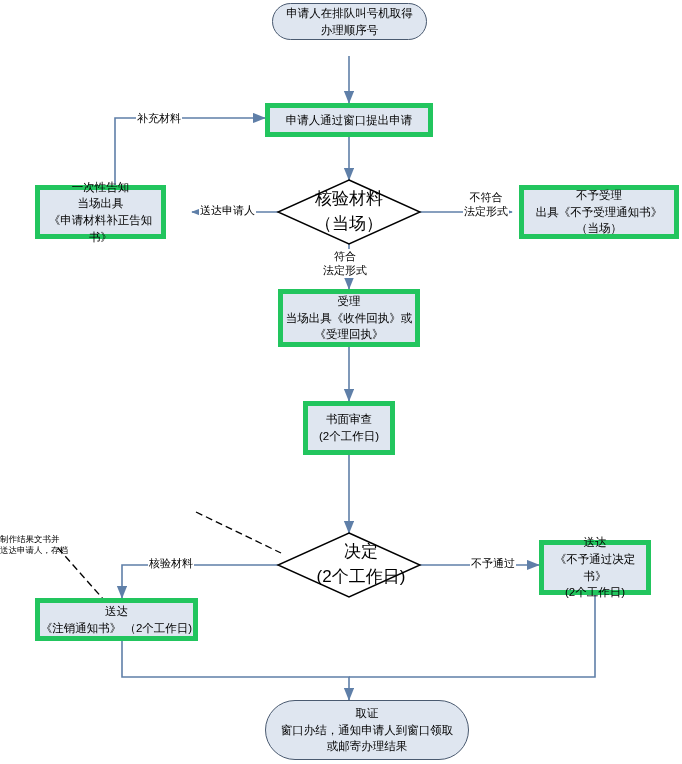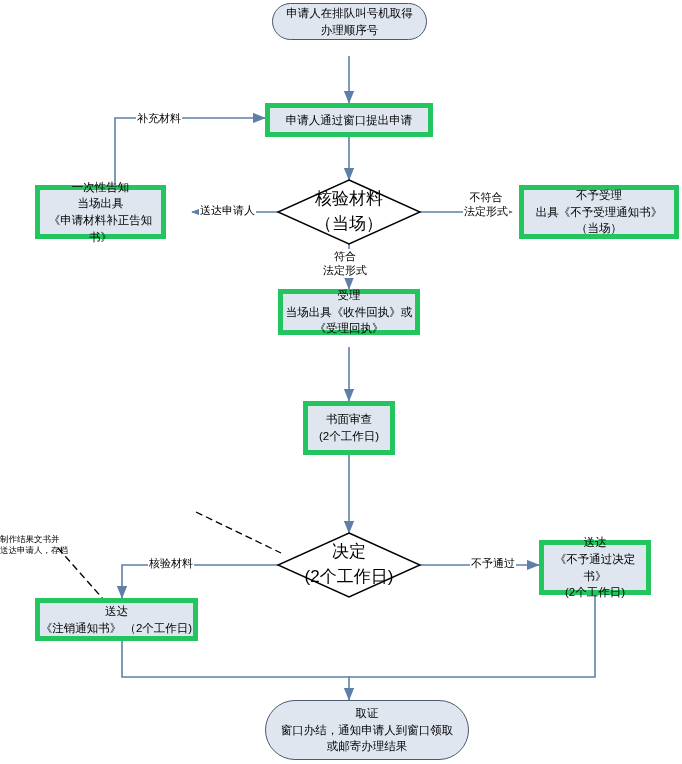--- a/index.html
+++ b/index.html
@@ -144,32 +144,32 @@
 当场出具
 《申请材料补正告知书》</span>
   </div>
 
   <div class="node box" style="left:519px; top:185px; width:160px; height:54px;">
     <span>不予受理
 出具《不予受理通知书》
 （当场）</span>
   </div>
 
-  <div class="node box" style="left:278px; top:289px; width:142px; height:46px;">
+  <div class="node box" style="left:278px; top:289px; width:142px; height:58px;">
     <span>受理
 当场出具《收件回执》或
 《受理回执》</span>
   </div>
 
   <div class="node box" style="left:303px; top:401px; width:92px; height:54px;">
     <span>书面审查
 (2个工作日)</span>
   </div>
 
-  <div class="diamond-wrap" style="left:278px; top:533px; width:142px; height:64px;">
+  <div class="diamond-wrap" style="left:290px; top:533px; width:142px; height:64px;">
     <span class="diamond-label">决定
 (2个工作日)</span>
   </div>
 
   <div class="node box" style="left:35px; top:598px; width:163px; height:43px;">
     <span>送达
 《注销通知书》 （2个工作日)</span>
   </div>
 
   <div class="node box" style="left:539px; top:540px; width:112px; height:55px;">

